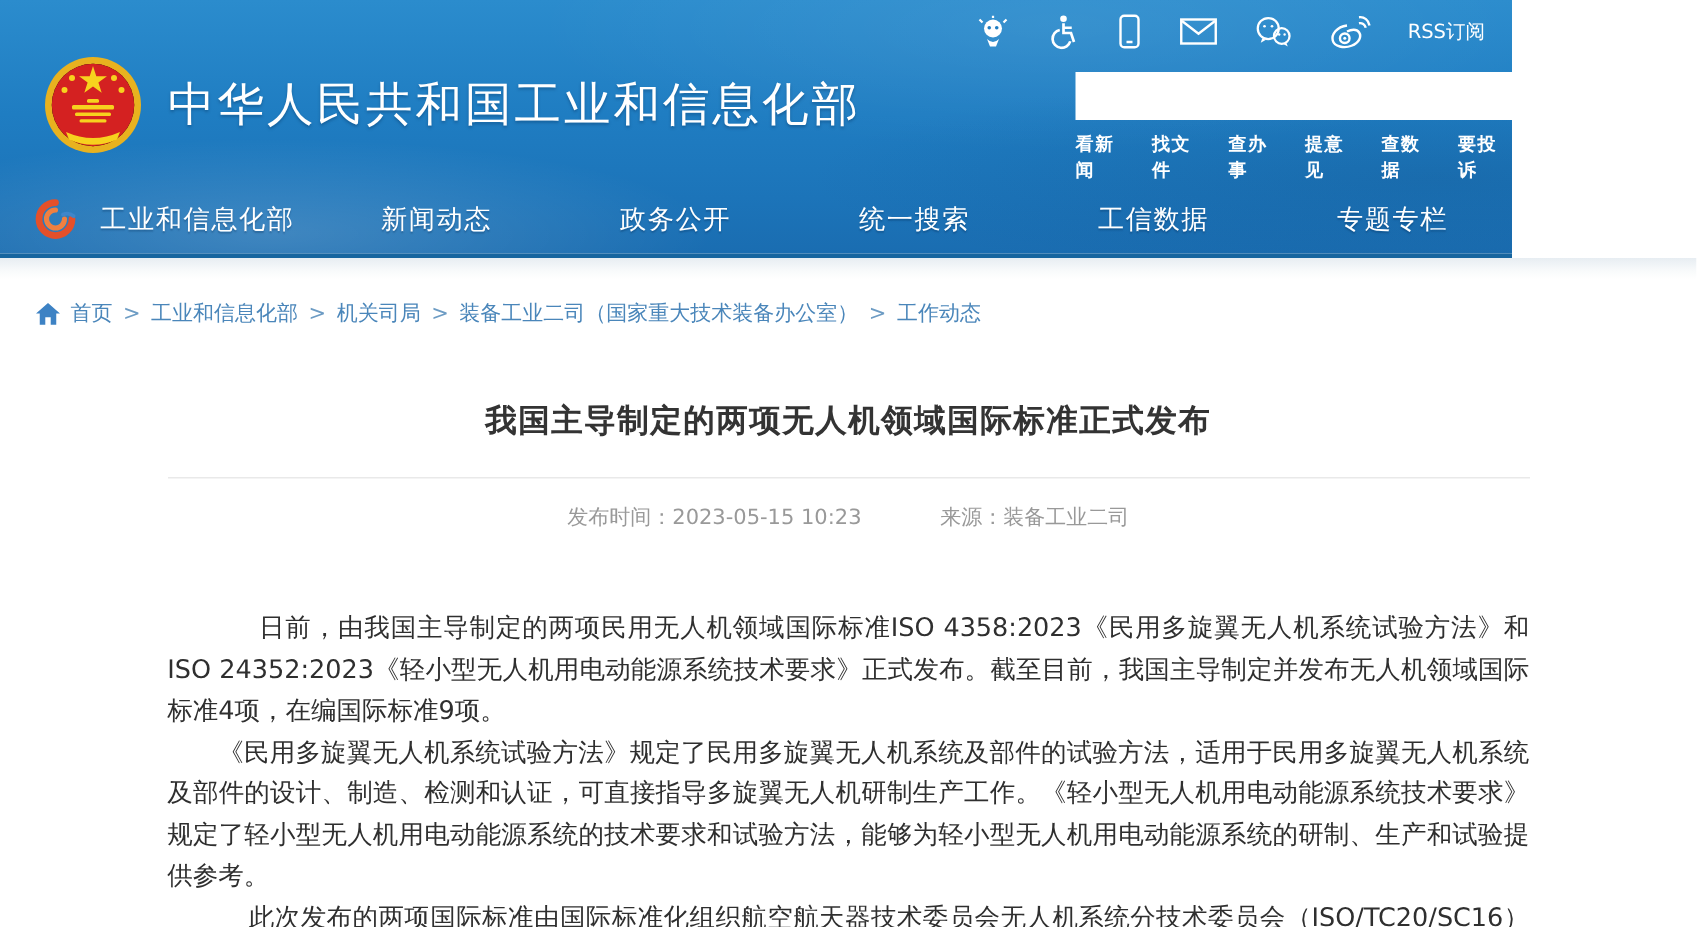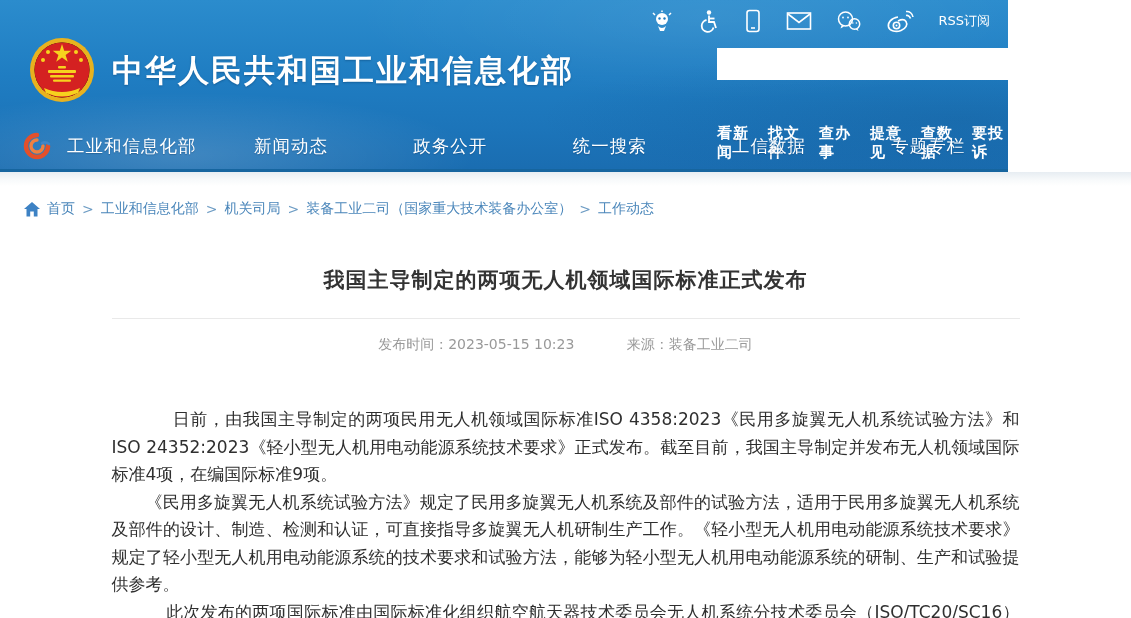--- a/index.html
+++ b/index.html
@@ -29,42 +29,42 @@
     position:absolute; top:8px; right:18px; height:26px;
     display:flex; align-items:center; gap:24px; z-index:5;
   }
   .utility-bar svg { display:block; }
   .u-icon { cursor:pointer; }
   .rss-label { color:#fff; font-size:13px; cursor:pointer; }
 
   .brand { position:absolute; left:28px; top:36px; display:flex; align-items:center; z-index:4; }
   .emblem { width:68px; height:68px; margin-right:16px; }
   .brand-text .cn {
-    color:#fff; font-size:31px; font-weight:bold; letter-spacing:2px;
+    color:#fff; font-size:31px; font-weight:normal; letter-spacing:2px;
     text-shadow:0 1px 2px rgba(0,40,80,.35); line-height:36px;
   }
   .brand-text .en {
     color:#eaf4fb; font-size:12.5px; margin-top:6px; letter-spacing:.2px;
   }
 
   .search-area { position:absolute; left:717px; top:48px; display:flex; z-index:4; }
   .search-input {
     width:301px; height:32px; border:none; outline:none; background:#fff;
     padding:0 10px; font-size:14px; color:#333;
   }
   .search-btn {
     width:95px; height:32px; border:none; cursor:pointer;
     background:#e9a93f; color:#fff; font-size:15px; font-weight:bold;
     font-family:inherit; letter-spacing:1px;
   }
   .quick-links {
     position:absolute; left:717px; top:88px; display:flex; gap:15px; z-index:4;
   }
   .quick-links span {
-    color:#fff; font-size:15px; font-weight:bold; cursor:pointer; letter-spacing:1px;margin-top:36px;
+    color:#fff; font-size:12px; font-weight:bold; cursor:pointer; letter-spacing:1px;
   }
 
   .main-nav {
     position:absolute; left:0; right:0; bottom:0; height:46px;
     display:flex; align-items:center; z-index:4;
   }
   .nav-logo { width:30px; height:30px; margin-left:22px; flex:0 0 auto; }
   .nav-items { flex:1; display:flex; }
   .nav-item {
     flex:1; text-align:center; color:#fff; font-size:17.5px;

